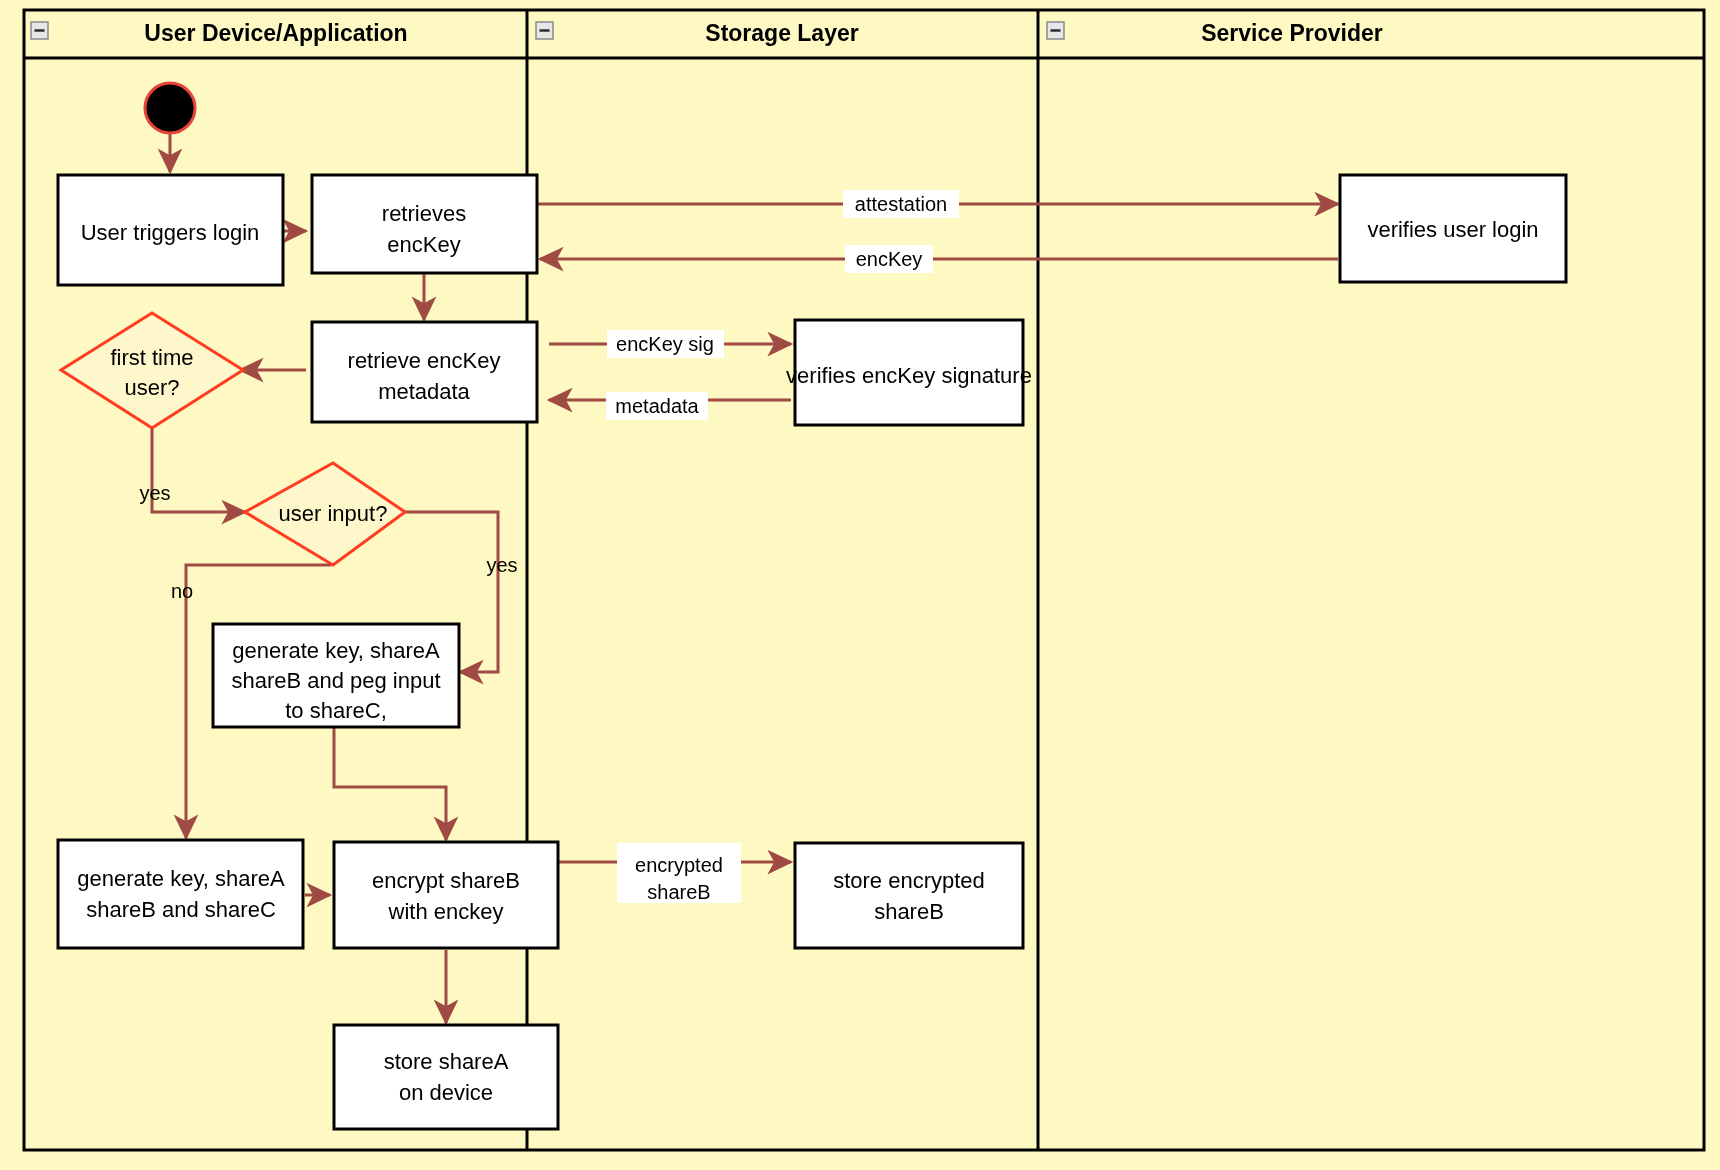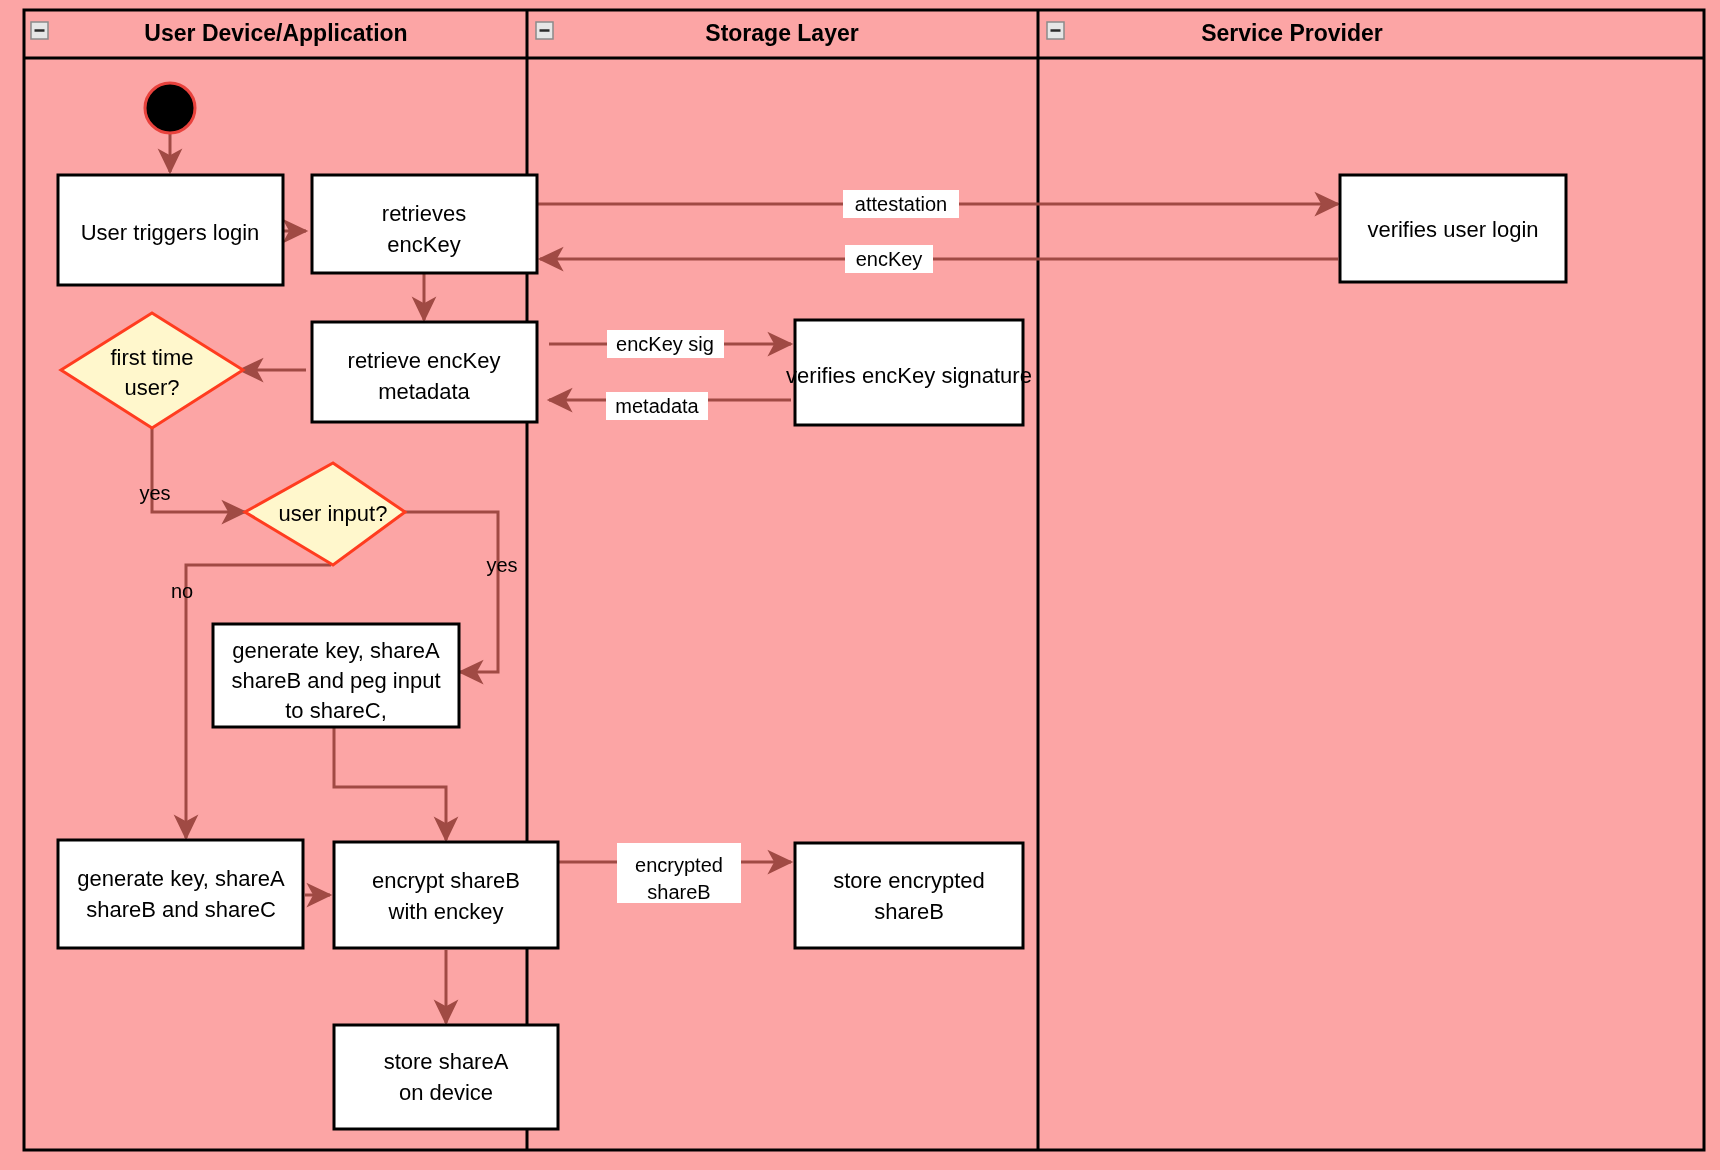--- a/index.html
+++ b/index.html
@@ -1,17 +1,17 @@
 <!DOCTYPE html>
 <html><head>
 <meta charset="utf-8">
 <style>
   html,body{margin:0;padding:0;background:#ffffff;}
   body{font-family:"Liberation Sans", sans-serif;}
-  #canvas{position:relative;width:1720px;height:1170px;background:#fca5a5;overflow:hidden;}
+  #canvas{position:relative;width:1720px;height:1170px;background:#fef9c3;overflow:hidden;}
   svg{position:absolute;top:0;left:0;width:1720px;height:1170px;}
   .lane-header-text{
     font-family:"Liberation Sans", sans-serif;
     font-weight:bold;font-size:23px;fill:#000000;text-anchor:middle;
     dominant-baseline:middle;
   }
   .node-text{
     font-family:"Liberation Sans", sans-serif;
     font-size:22px;fill:#000000;text-anchor:middle;
   }

